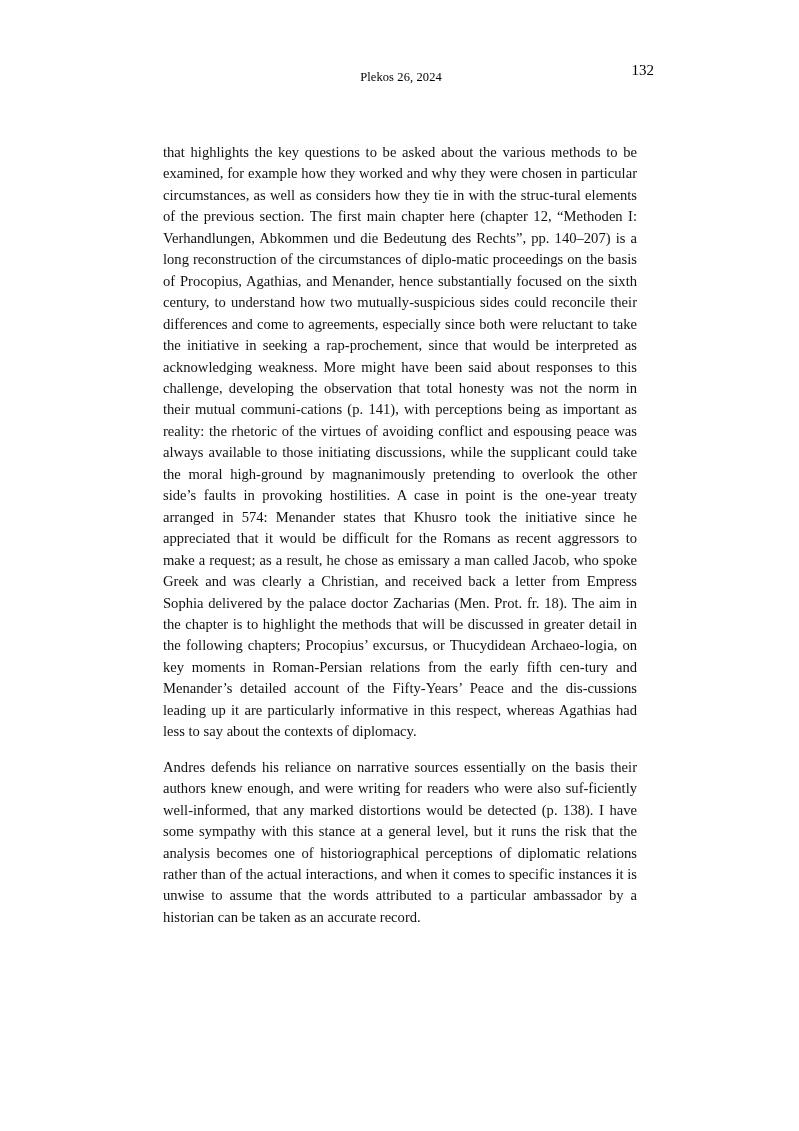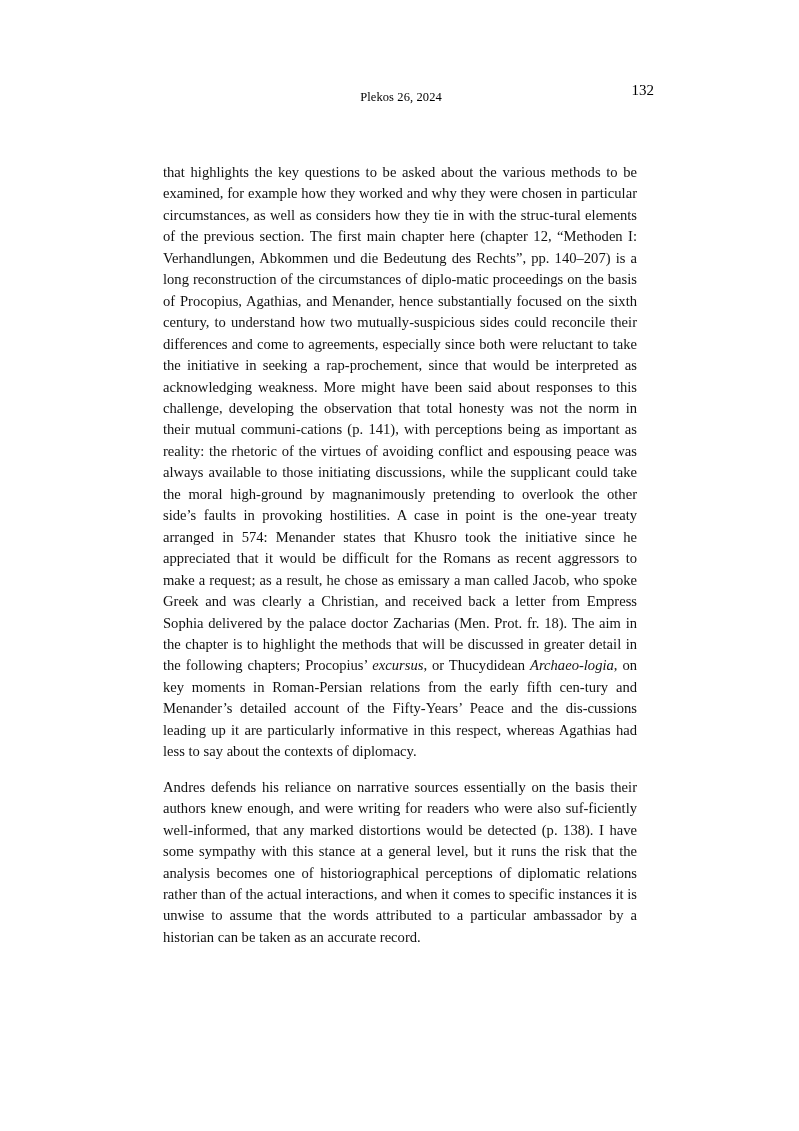--- a/index.html
+++ b/index.html
@@ -12,21 +12,20 @@
     background: #ffffff;
     font-family: "Liberation Serif", "DejaVu Serif", serif;
     color: #000000;
     overflow: hidden;
   }
   .page {
     position: relative;
     width: 799px;
     height: 985px;
     box-sizing: border-box;
-    margin-top: 20px;
   }
   .header {
     position: absolute;
     top: 70px;
     left: 163px;
     width: 476px;
     height: 18px;
   }
   .header-center {
     position: absolute;
@@ -56,21 +55,20 @@
     line-height: 21.45px;
     text-align: justify;
     text-justify: inter-word;
     hyphens: manual;
     color: #111;
   }
   p.body-par:last-child {
     margin-bottom: 0;
   }
   .it {
-    font-style: italic;
   }
 </style>
 </head>
 <body>
 
 <div class="page">
 
   <div class="header">
     <div class="header-center">Plekos 26, 2024</div>
     <div class="header-pagenum">132</div>

